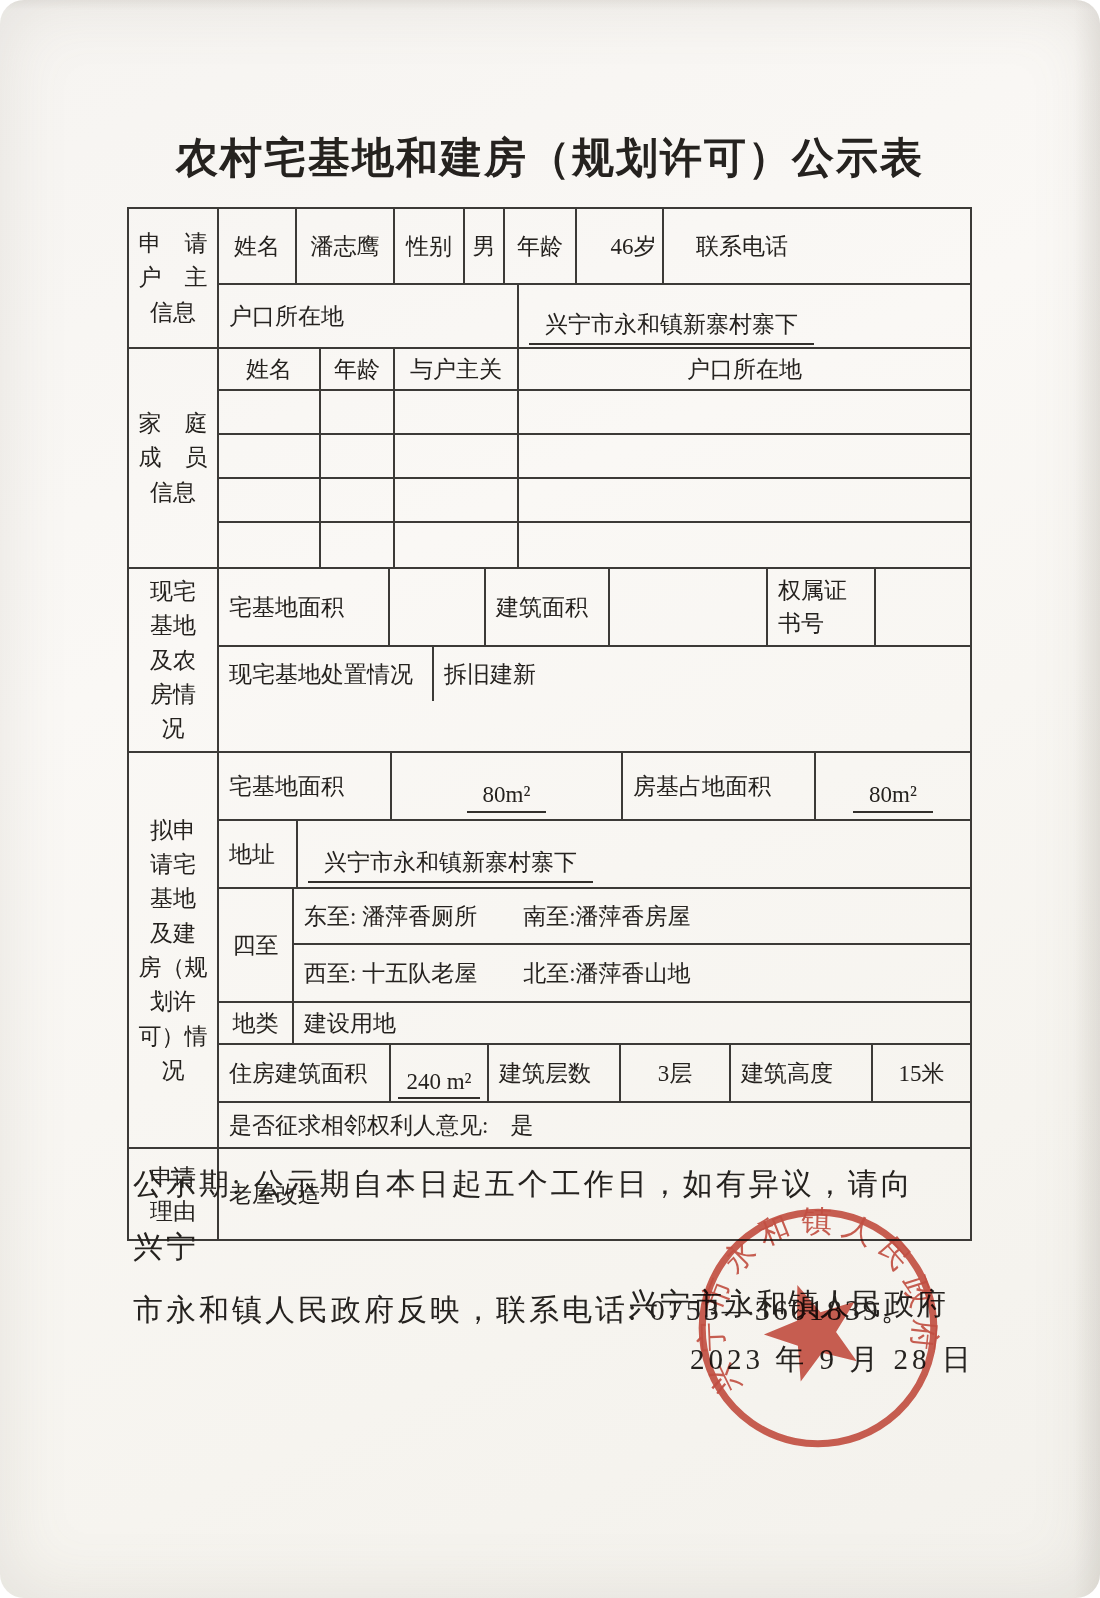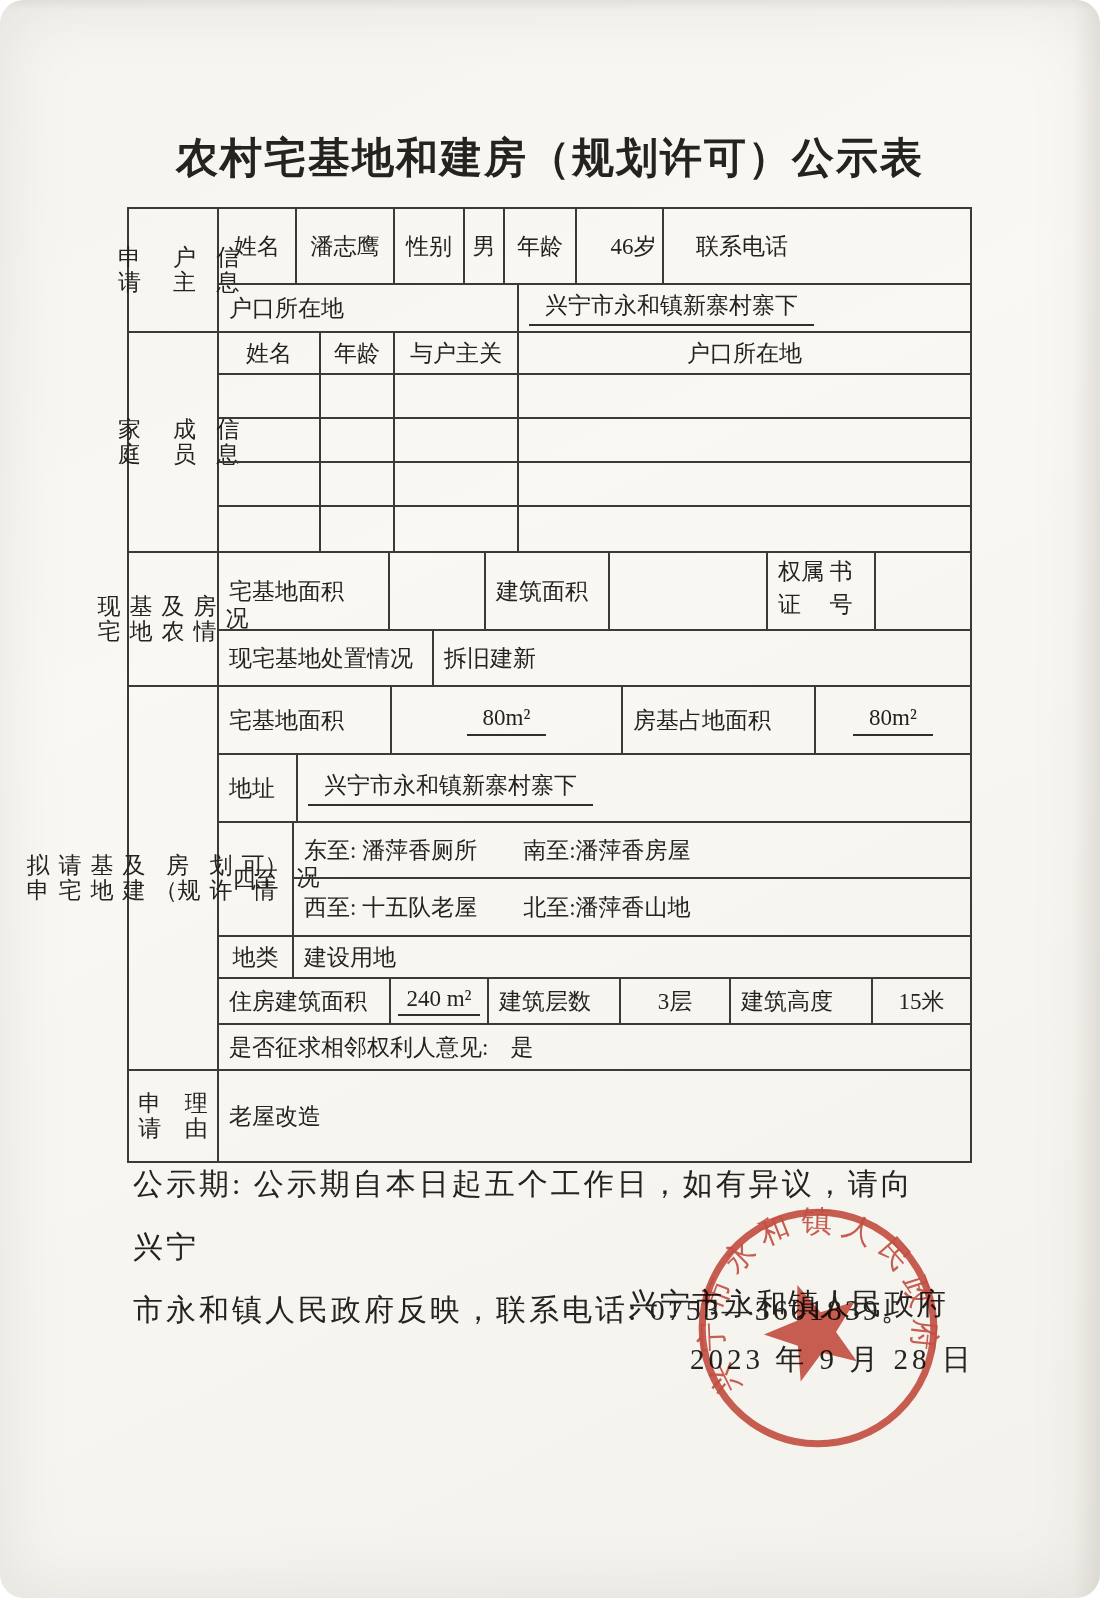--- a/index.html
+++ b/index.html
@@ -27,34 +27,34 @@
     position:absolute;left:127px;top:207px;width:845px;
     border:2px solid #3c3a37;
     box-sizing:border-box;
     background:transparent;
   }
   .form *{box-sizing:border-box;}
   .section{display:flex;border-bottom:2px solid #3c3a37;}
   .section:last-child{border-bottom:none;}
   .sec-label{
     width:90px;flex:0 0 90px;border-right:2px solid #3c3a37;
-    display:flex;flex-direction:row;justify-content:center;align-items:center;
+    display:flex;flex-direction:column;justify-content:center;align-items:center;
     gap:9px;font-size:23px;line-height:1.1;text-align:center;padding:10px 2px;
   }
   .sec-body{flex:1;display:flex;flex-direction:column;min-width:0;}
   .row{display:flex;border-bottom:2px solid #3c3a37;}
   .row:last-child{border-bottom:none;}
   .cell{
     border-right:2px solid #3c3a37;display:flex;align-items:center;
     padding:2px 10px;font-size:23px;min-width:0;
   }
   .cell:last-child{border-right:none;}
   .c-center{justify-content:center;text-align:center;padding:2px 4px;}
-  .uline{border-bottom:2px solid #33302c;padding:0 16px 3px 16px;white-space:nowrap;}
-  .two-line{flex-direction:row;align-items:flex-start;justify-content:center;line-height:1.45;}
+  .uline{border-bottom:2px solid #33302c;padding:0 16px 3px 16px;white-space:nowrap;margin-top:22px;}
+  .two-line{flex-direction:column;align-items:flex-start;justify-content:center;line-height:1.45;}
   .gap-lg{margin-left:46px;}
   .gap-md{margin-left:22px;}
 
   
   .h76{min-height:76px;} .h46{min-height:46px;} .h42{min-height:42px;}
   .h44{min-height:44px;} .h78{min-height:78px;} .h54{min-height:54px;}
   .h68{min-height:68px;} .h56{min-height:56px;} .h40{min-height:40px;}
   .h90{min-height:90px;}
 
   

